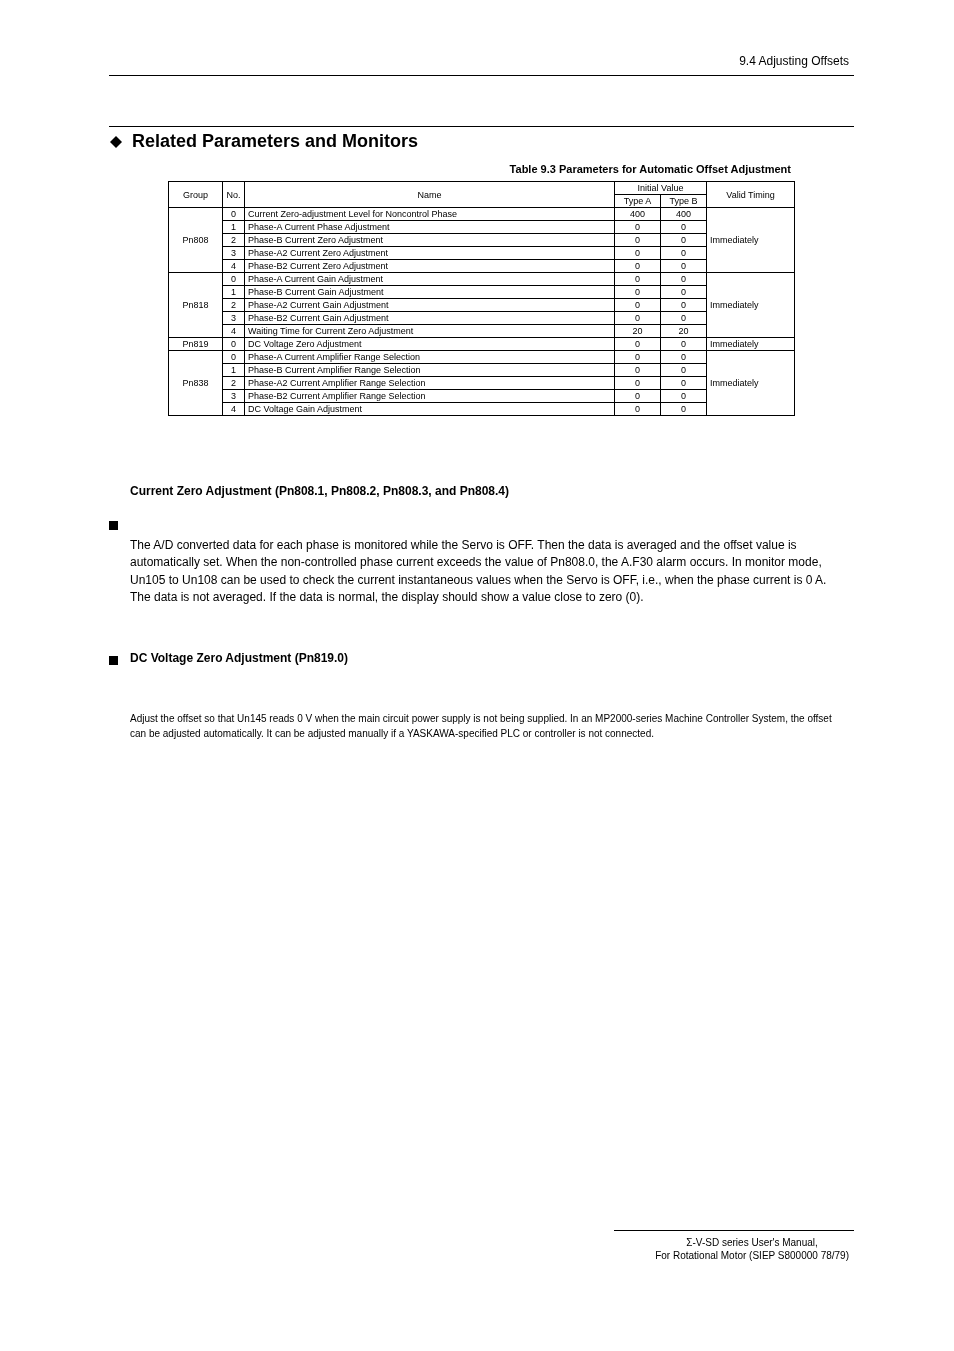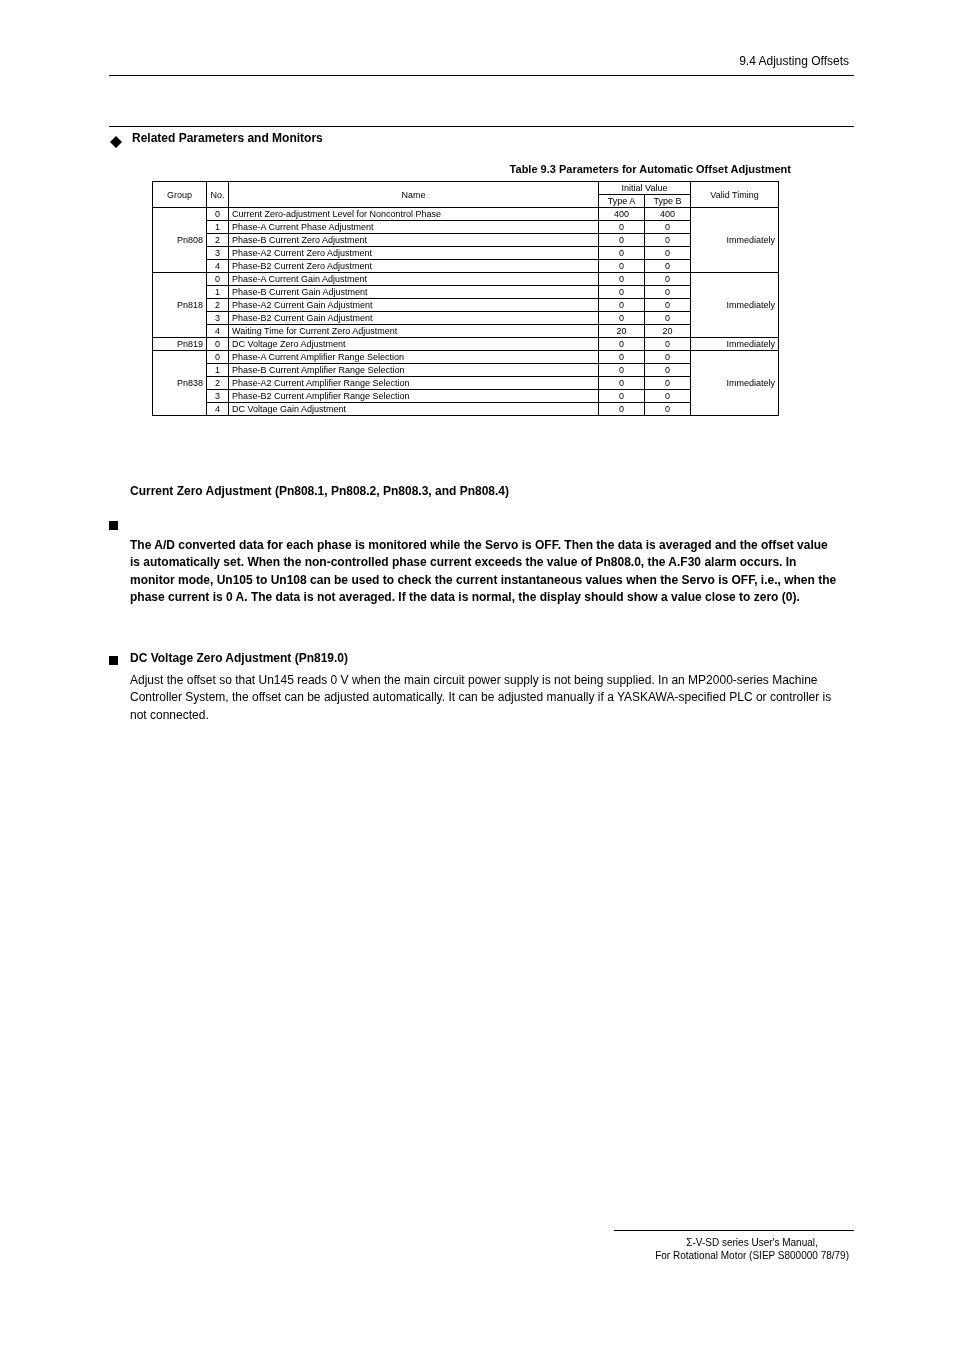--- a/index.html
+++ b/index.html
@@ -37,27 +37,27 @@
     left: 110px;
     top: 136px;
     width: 12px;
     height: 12px;
   }
   .diamond-icon svg { display: block; }
   .section-heading {
     position: absolute;
     left: 132px;
     top: 131px;
-    font-size: 12px;
+    font-size: 18px;
     font-weight: bold;
     text-align: right;
   }
   .table-wrap {
     position: absolute;
-    left: 152px;
+    left: 168px;
     top: 181px;
     width: 623px;
   }
   .table-title {
     position: absolute;
     left: 168px;
     top: 163px;
     font-size: 11px;
     font-weight: bold;
     width: 623px;
@@ -68,26 +68,26 @@
     width: 623px;
     table-layout: fixed;
   }
   table.main th, table.main td {
     border: 1px solid #000;
     font-size: 9px;
     padding: 1px 3px;
     vertical-align: middle;
     overflow: hidden;
   }
-  .col-group { width: 54px; text-align: right; }
+  .col-group { width: 54px; text-align: center; }
   .col-no { width: 22px; text-align: center; }
   .col-fn { width: 370px; }
   .col-inita { width: 46px; text-align: center; }
   .col-initb { width: 46px; text-align: center; }
-  .col-valid { width: 88px; text-align: right; }
+  .col-valid { width: 88px; text-align: left; }
   th { font-weight: normal; text-align: center; }
   .square-icon {
     position: absolute;
     width: 9px;
     height: 9px;
     background: #000;
   }
   .sq1 { left: 109px; top: 521px; }
   .sq2 { left: 109px; top: 656px; }
   .sub1-title {
@@ -97,35 +97,34 @@
     font-size: 12px;
     font-weight: bold;
   }
   .sub1-body {
     position: absolute;
     left: 130px;
     top: 537px;
     right: 115px;
     font-size: 12px;
     line-height: 1.45;
-    font-weight: bold;
   }
   .sub2-title {
     position: absolute;
     left: 130px;
     top: 651px;
     font-size: 12px;
     font-weight: bold;
   }
   .sub2-body {
     position: absolute;
     left: 130px;
-    top: 672px;
+    top: 712px;
     right: 115px;
-    font-size: 12px;
+    font-size: 10px;
     line-height: 1.45;
   }
   .footer-rule {
     position: absolute;
     left: 614px;
     right: 100px;
     top: 1230px;
     border-top: 1px solid #000;
   }
   .footer-text {

